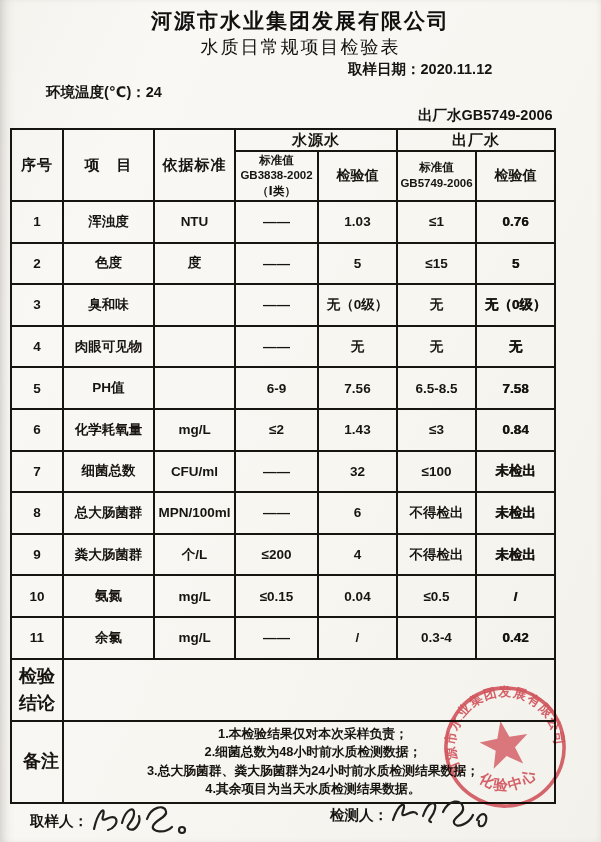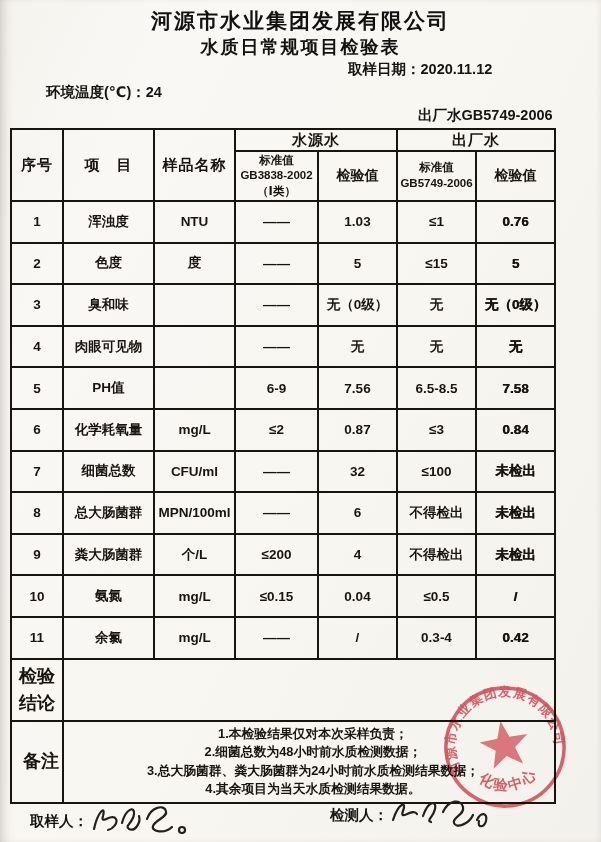--- a/index.html
+++ b/index.html
@@ -6,21 +6,21 @@
   body{width:601px;height:842px;overflow:hidden;
        font-family:"Liberation Sans","DejaVu Sans",sans-serif;
        color:#191714;
        background:linear-gradient(115deg,#f5f3ee 0%,#faf8f4 18%,#f8f6f1 55%,#f3f1ec 100%);}
   .page{position:relative;width:601px;height:842px;
         box-shadow:inset 10px 0 14px -10px rgba(70,66,60,.35), inset -4px 0 8px -6px rgba(70,66,60,.18);}
   
   .company-title{position:absolute;top:7px;left:0;width:100%;text-align:center;
         font-size:21px;font-weight:bold;letter-spacing:2px;color:#121110;}
   .report-title{position:absolute;top:35px;left:0;width:100%;text-align:center;
-        font-size:18px;font-weight:bold;letter-spacing:2px;color:#141210;}
+        font-size:18px;font-weight:normal;letter-spacing:2px;color:#141210;}
   .info{position:absolute;font-size:14.5px;font-weight:bold;white-space:nowrap;color:#161412;}
   
   table.main{position:absolute;left:10px;top:128px;width:544px;border-collapse:collapse;
         table-layout:fixed;background:transparent;}
   table.main th,table.main td{border:2px solid #17150f;text-align:center;vertical-align:middle;
         padding:0;font-weight:bold;color:#181510;overflow:hidden;}
   tr.h1 th{height:20px;font-size:15px;letter-spacing:1px;border-radius:7px;}
   tr.h2 th{height:48px;font-size:14px;}
   tr.h2 th.std{font-size:11.5px;line-height:1.35;white-space:pre-line;}
   tr.data td{height:39.6px;font-size:13.5px;}
@@ -63,21 +63,21 @@
         <col style="width:81px">
       <col style="width:83px">
         <col style="width:79px">
         <col style="width:79px">
         <col style="width:79px">
     </colgroup>
     <thead>
       <tr class="h1">
         <th rowspan="2">序号</th>
         <th rowspan="2">项　目</th>
-        <th rowspan="2">样品名称</th>
+        <th rowspan="2">依据标准</th>
         <th colspan="2">水源水</th>
         <th colspan="2">出厂水</th>
       </tr>
       <tr class="h2">
         <th class="std">标准值
 GB3838-2002
 （Ⅰ类）</th>
         <th>检验值</th>
         <th class="std">标准值
 GB5749-2006</th>
@@ -128,21 +128,21 @@
           <td class="c-val">6-9</td>
           <td class="c-val">7.56</td>
           <td class="c-val">6.5-8.5</td>
           <td class="c-strong">7.58</td>
         </tr>
         <tr class="data">
           <td class="c-no">6</td>
           <td class="c-item">化学耗氧量</td>
           <td class="c-unit">mg/L</td>
           <td class="c-val">≤2</td>
-          <td class="c-val">0.87</td>
+          <td class="c-val">1.43</td>
           <td class="c-val">≤3</td>
           <td class="c-strong">0.84</td>
         </tr>
         <tr class="data">
           <td class="c-no">7</td>
           <td class="c-item">细菌总数</td>
           <td class="c-unit">CFU/ml</td>
           <td class="c-val">——</td>
           <td class="c-val">32</td>
           <td class="c-val">≤100</td>

